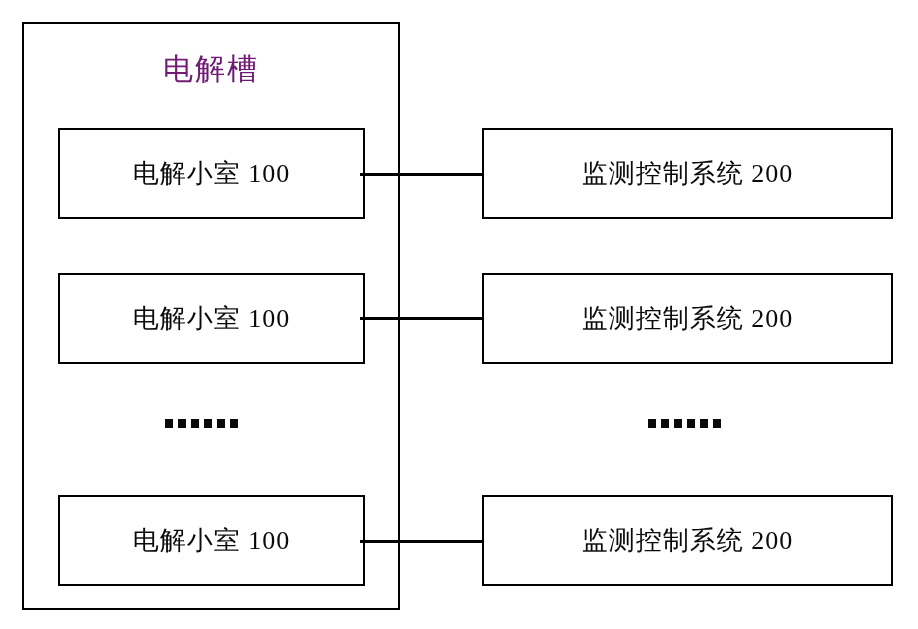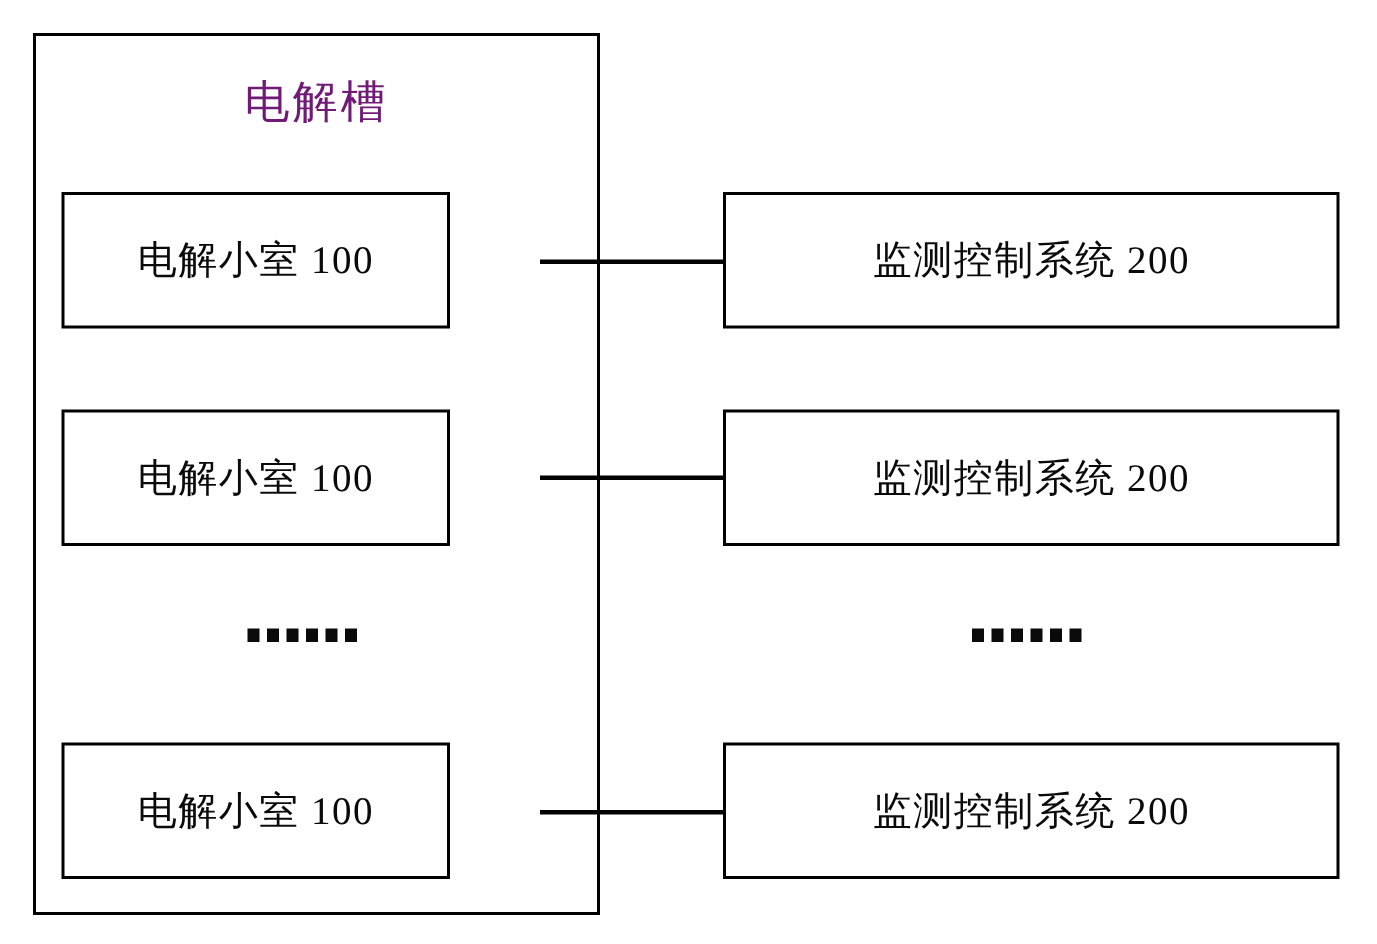--- a/index.html
+++ b/index.html
@@ -58,22 +58,22 @@
     color: #0a0a0a;
     white-space: nowrap;
   }
 
   .block .block-label {
     display: inline-block;
   }
 
   
   .cell-block {
-    left: 41px;
-    width: 259px;
+    left: 58px;
+    width: 307px;
     height: 91px;
     font-size: 26px;
     letter-spacing: 1px;
   }
 
   
   .ctrl-block {
     left: 482px;
     width: 411px;
     height: 91px;

